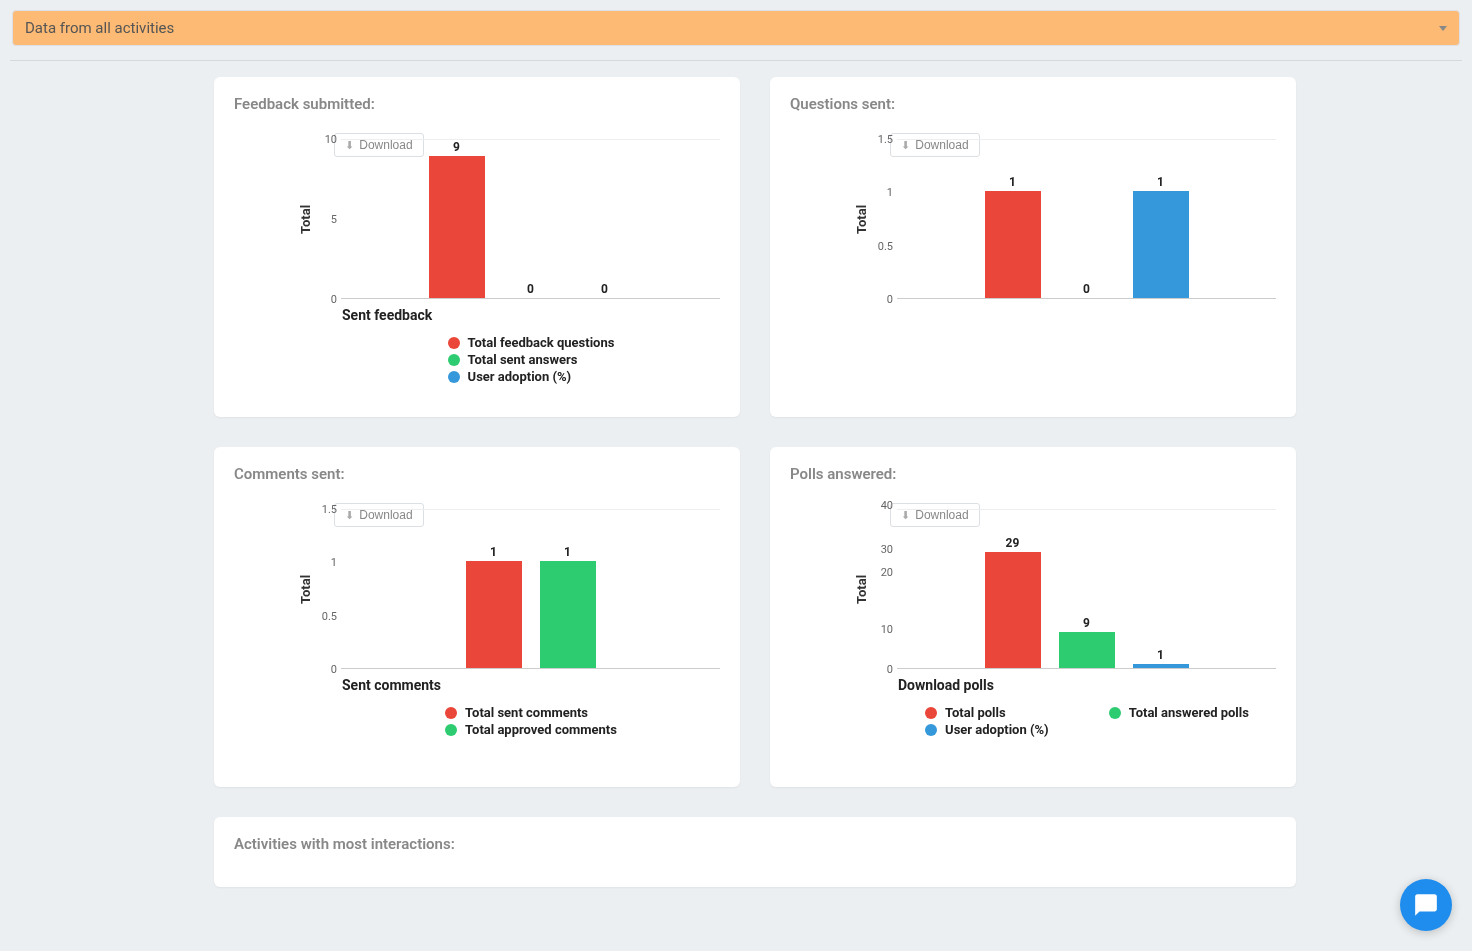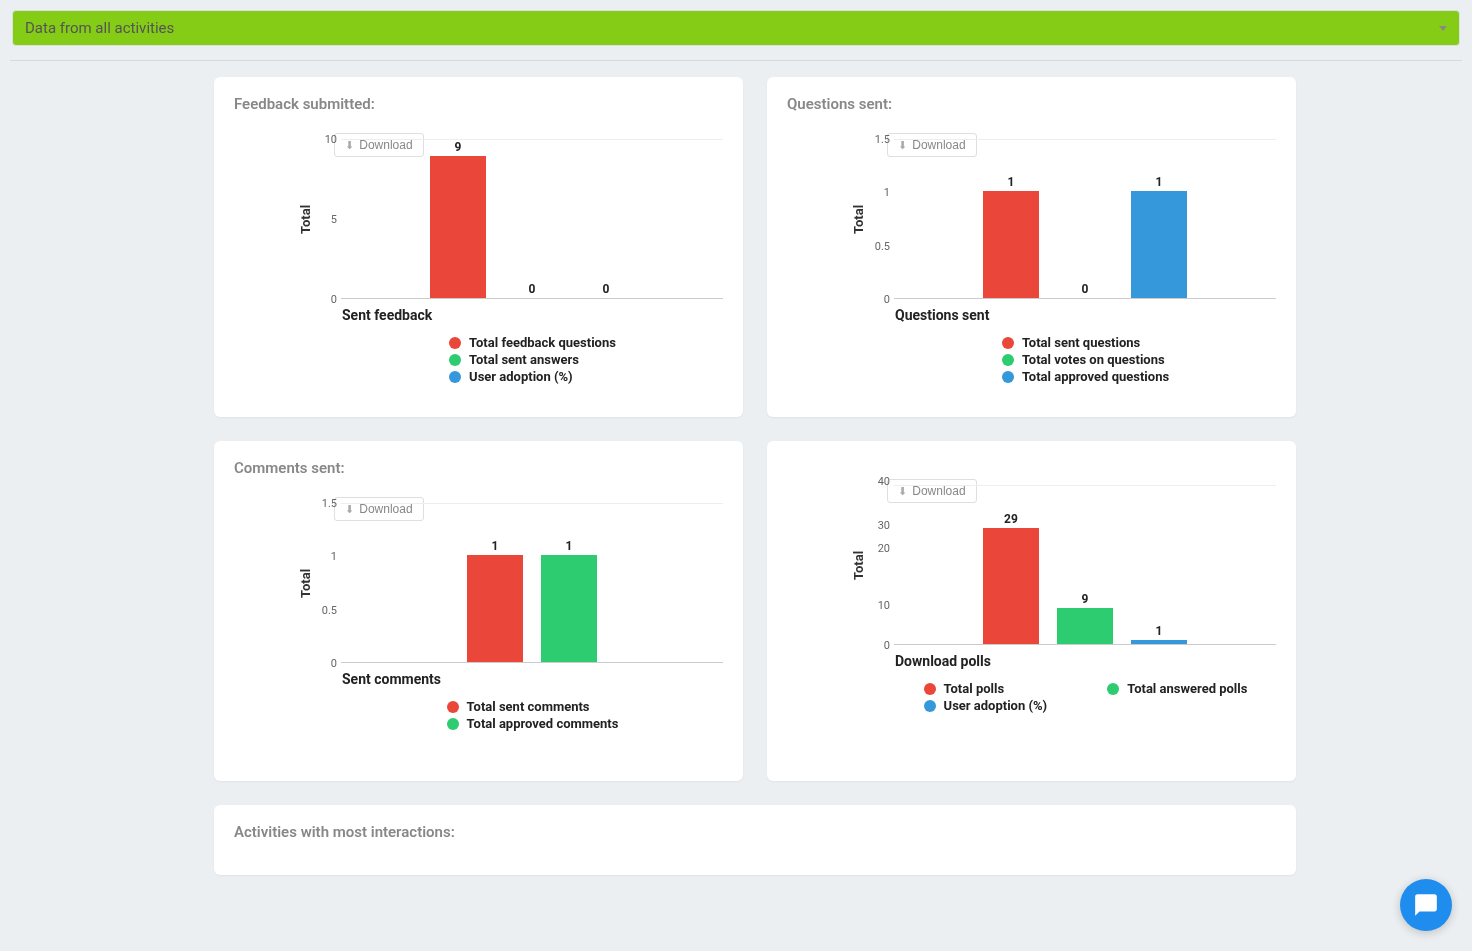--- a/index.html
+++ b/index.html
@@ -7,42 +7,42 @@
     margin: 0;
     padding: 10px;
     background: #eceff1;
     font-family: -apple-system, BlinkMacSystemFont, "Segoe UI", Roboto, "Helvetica Neue", Arial, sans-serif;
     font-size: 14px;
     color: #333;
   }
   .dropdown-wrap { padding: 0 2px 8px 2px; }
   .dropdown {
     width: 100%;
-    background: #84cc16;
+    background: #fdba74;
     border: 1px solid #dcdfe3;
     border-radius: 4px;
     padding: 8px 12px;
     font-size: 15px;
     color: #555;
     display: flex;
     justify-content: space-between;
     align-items: center;
     cursor: pointer;
   }
   .dropdown .caret {
     width: 0; height: 0;
     border-left: 4px solid transparent;
     border-right: 4px solid transparent;
     border-top: 5px solid #888;
   }
   .hr { border: 0; border-top: 1px solid #d6d9dc; margin: 6px 0 16px 0; }
   .grid {
     display: grid;
     grid-template-columns: 1fr 1fr;
-    gap: 24px;
+    gap: 30px;
     max-width: 1120px;
     margin: 8px auto;
     padding-left: 38px;
   }
   .card {
     background: #fff;
     border-radius: 6px;
     box-shadow: 0 1px 2px rgba(0,0,0,0.05);
     padding: 18px 20px 20px 20px;
     min-height: 340px;
@@ -253,37 +253,20 @@
               <div class="bar-slot">
                 <div class="bar-val">0</div>
                 <div class="bar" style="height: 0px; background: rgb(46, 204, 113);"></div>
               </div>
               <div class="bar-slot">
                 <div class="bar-val">1</div>
                 <div class="bar" style="height: 106.667px; background: rgb(52, 152, 219);"></div>
               </div>
             </div>
           </div>
-          <div class="x-label">Questions sent</div>
-          <div class="legend">
-            <div class="legend-col">
-              <div class="legend-item">
-                <span class="swatch" style="background: rgb(234, 70, 57);"></span>
-                <span>Total sent questions</span>
-              </div>
-              <div class="legend-item">
-                <span class="swatch" style="background: rgb(46, 204, 113);"></span>
-                <span>Total votes on questions</span>
-              </div>
-              <div class="legend-item">
-                <span class="swatch" style="background: rgb(52, 152, 219);"></span>
-                <span>Total approved questions</span>
-              </div>
-            </div>
-          </div>
         </div>
       </div>
   </div>
   <div class="card" id="card-comments">
     <div class="card-title">Comments sent:</div>
     <div class="chart-wrap">
         <button class="dl-btn">
           <span class="dl-icon">⬇</span>
           <span>Download</span>
         </button>
@@ -317,20 +300,21 @@
               <div class="legend-item">
                 <span class="swatch" style="background: rgb(46, 204, 113);"></span>
                 <span>Total approved comments</span>
               </div>
             </div>
           </div>
         </div>
       </div>
   </div>
   <div class="card" id="card-polls">
+    <div class="card-title">Polls answered:</div>
     <div class="chart-wrap">
         <button class="dl-btn">
           <span class="dl-icon">⬇</span>
           <span>Download</span>
         </button>
         <div class="chart-inner">
           <div class="plot-row">
             <div class="y-label">Total</div>
             <div class="y-ticks">
               <div class="y-tick" style="bottom: 0px;">0</div>

